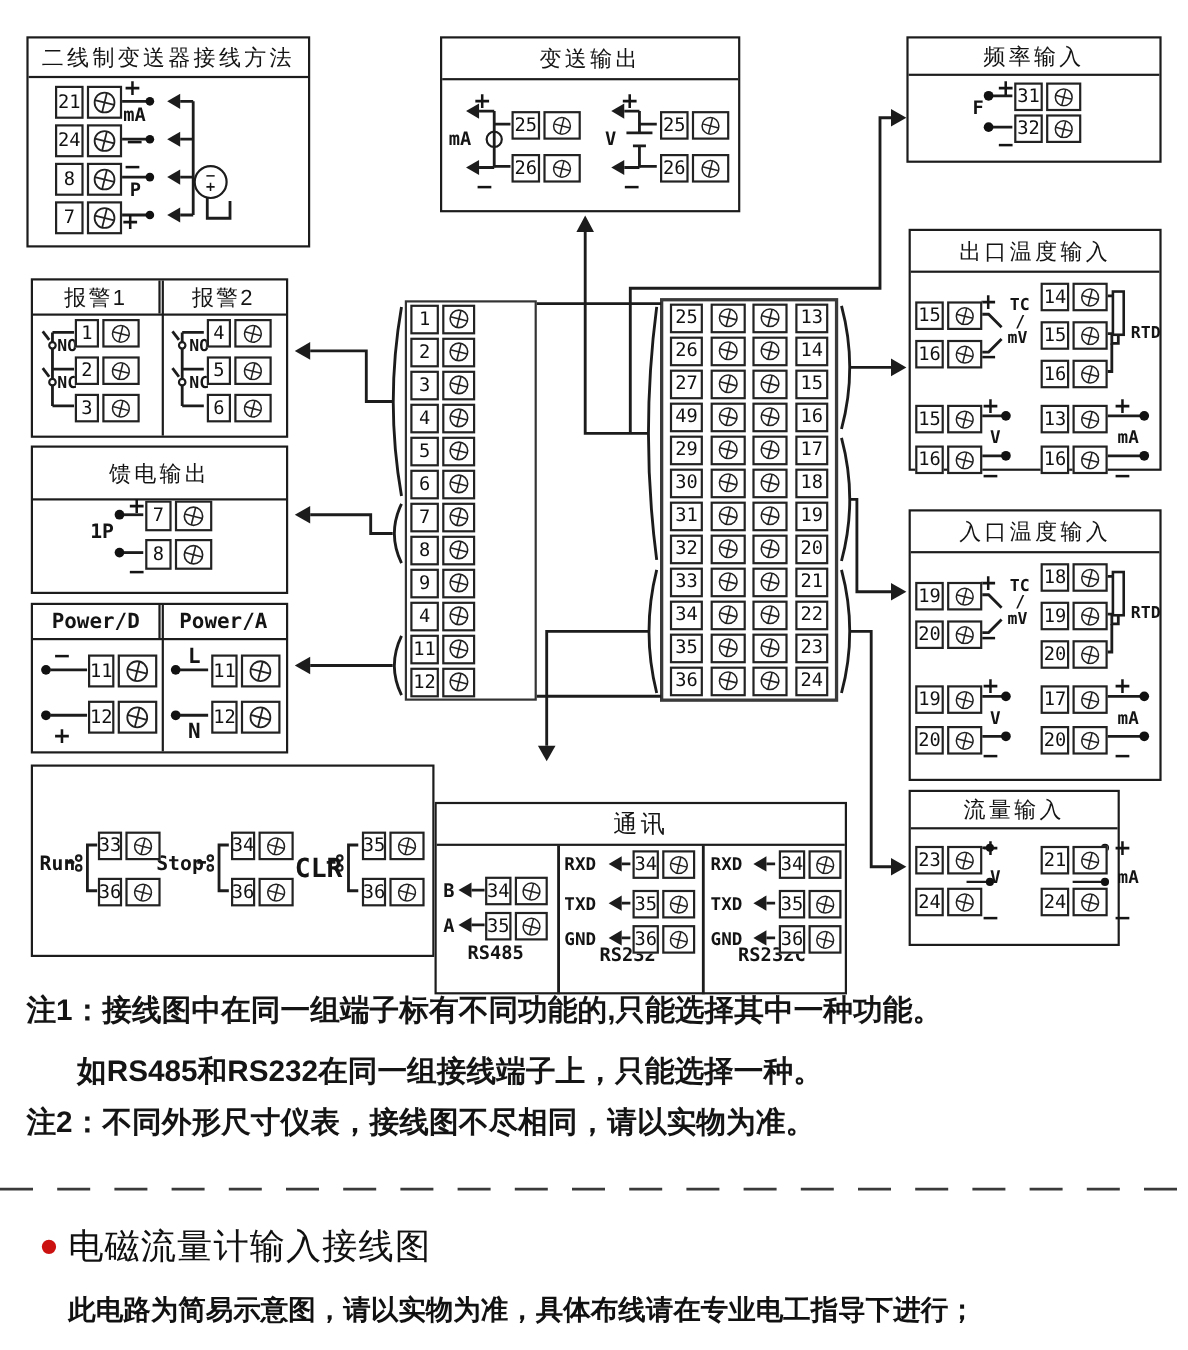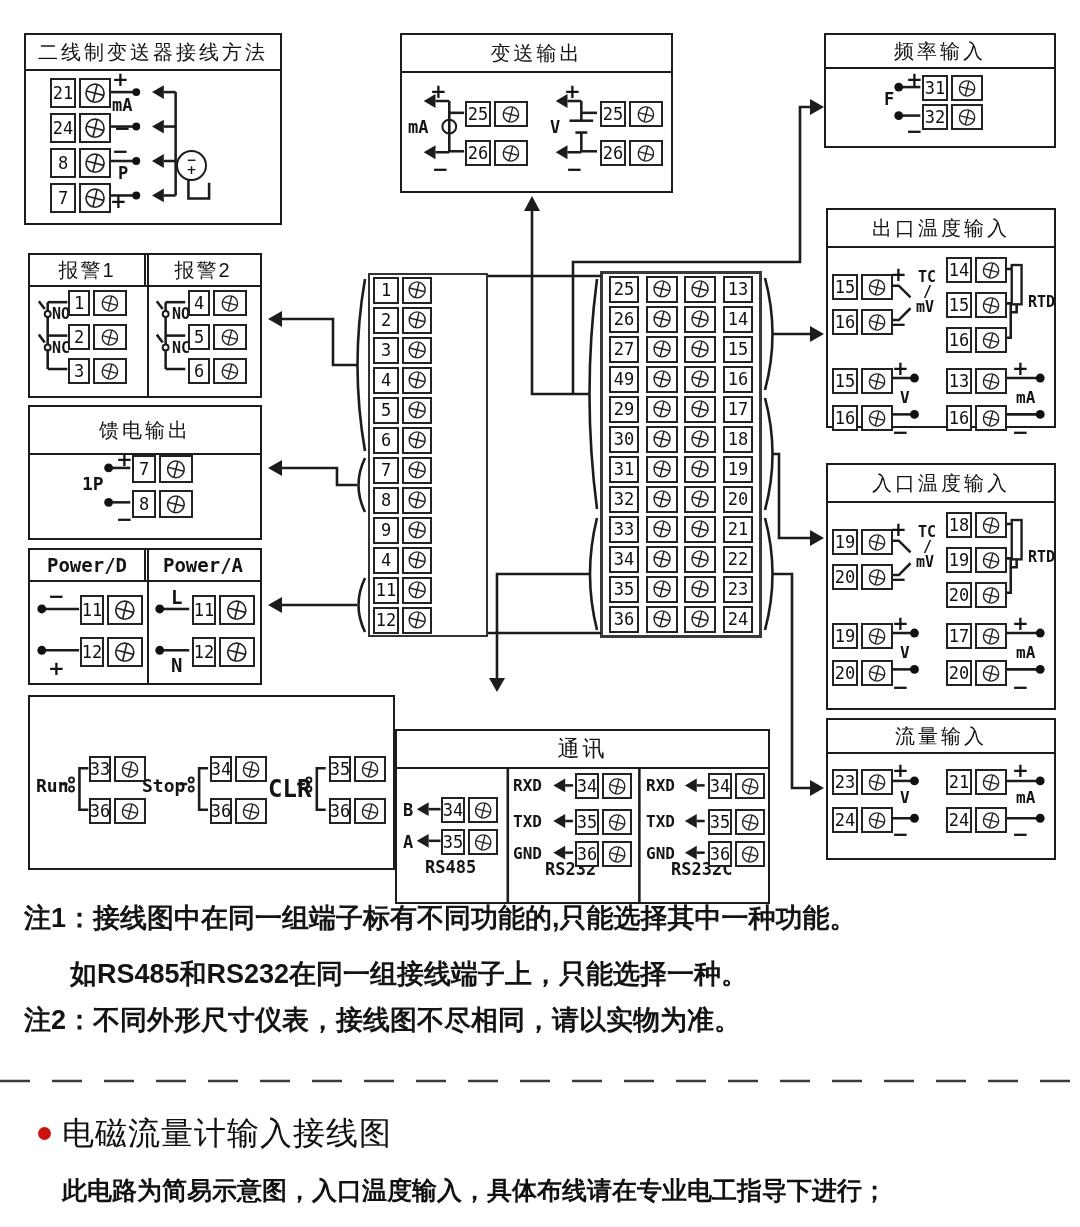--- a/index.html
+++ b/index.html
@@ -1171,21 +1171,21 @@
           <circle cx="13" cy="13" r="10.5"></circle>
           <g transform="rotate(14 13 13)">
             <line x1="2.5" y1="13" x2="23.5" y2="13"></line>
             <line x1="13" y1="2.5" x2="13" y2="23.5"></line>
           </g>
         </svg>
       </span>
     </div>
 </div>
 
-<div class="box bT" style="left:826px;top:718px;width:230px;height:142px">
+<div class="box bT" style="left:826px;top:718px;width:192px;height:142px">
   <div class="title" style="height:34px">流量输入</div>
   <svg class="wires" viewBox="0 0 230 142">
     <path d="M 62,62 H 86"></path>
       <circle class="dot" cx="88" cy="62" r="4.5"></circle>
     <path d="M 62,100 H 86"></path>
       <circle class="dot" cx="88" cy="100" r="4.5"></circle>
     <path d="M 180,62 H 214"></path>
       <circle class="dot" cx="216" cy="62" r="4.5"></circle>
     <path d="M 180,100 H 214"></path>
       <circle class="dot" cx="216" cy="100" r="4.5"></circle>
@@ -1468,13 +1468,13 @@
       </span>
     </div>
 </div>
 
 <div class="note" style="left:24px;top:900px">注1：接线图中在同一组端子标有不同功能的,只能选择其中一种功能。</div>
 <div class="note" style="left:70px;top:956px">如RS485和RS232在同一组接线端子上，只能选择一种。</div>
 <div class="note" style="left:24px;top:1002px">注2：不同外形尺寸仪表，接线图不尽相同，请以实物为准。</div>
 
 <span class="bullet" style="left:38px;top:1127px"></span>
 <div class="sec-title" style="left:62px;top:1112px">电磁流量计输入接线图</div>
-<div class="sec-desc" style="left:62px;top:1174px">此电路为简易示意图，入口温度输入，具体布线请在专业电工指导下进行；</div>
+<div class="sec-desc" style="left:62px;top:1174px">此电路为简易示意图，请以实物为准，具体布线请在专业电工指导下进行；</div>
 
 </body></html>

